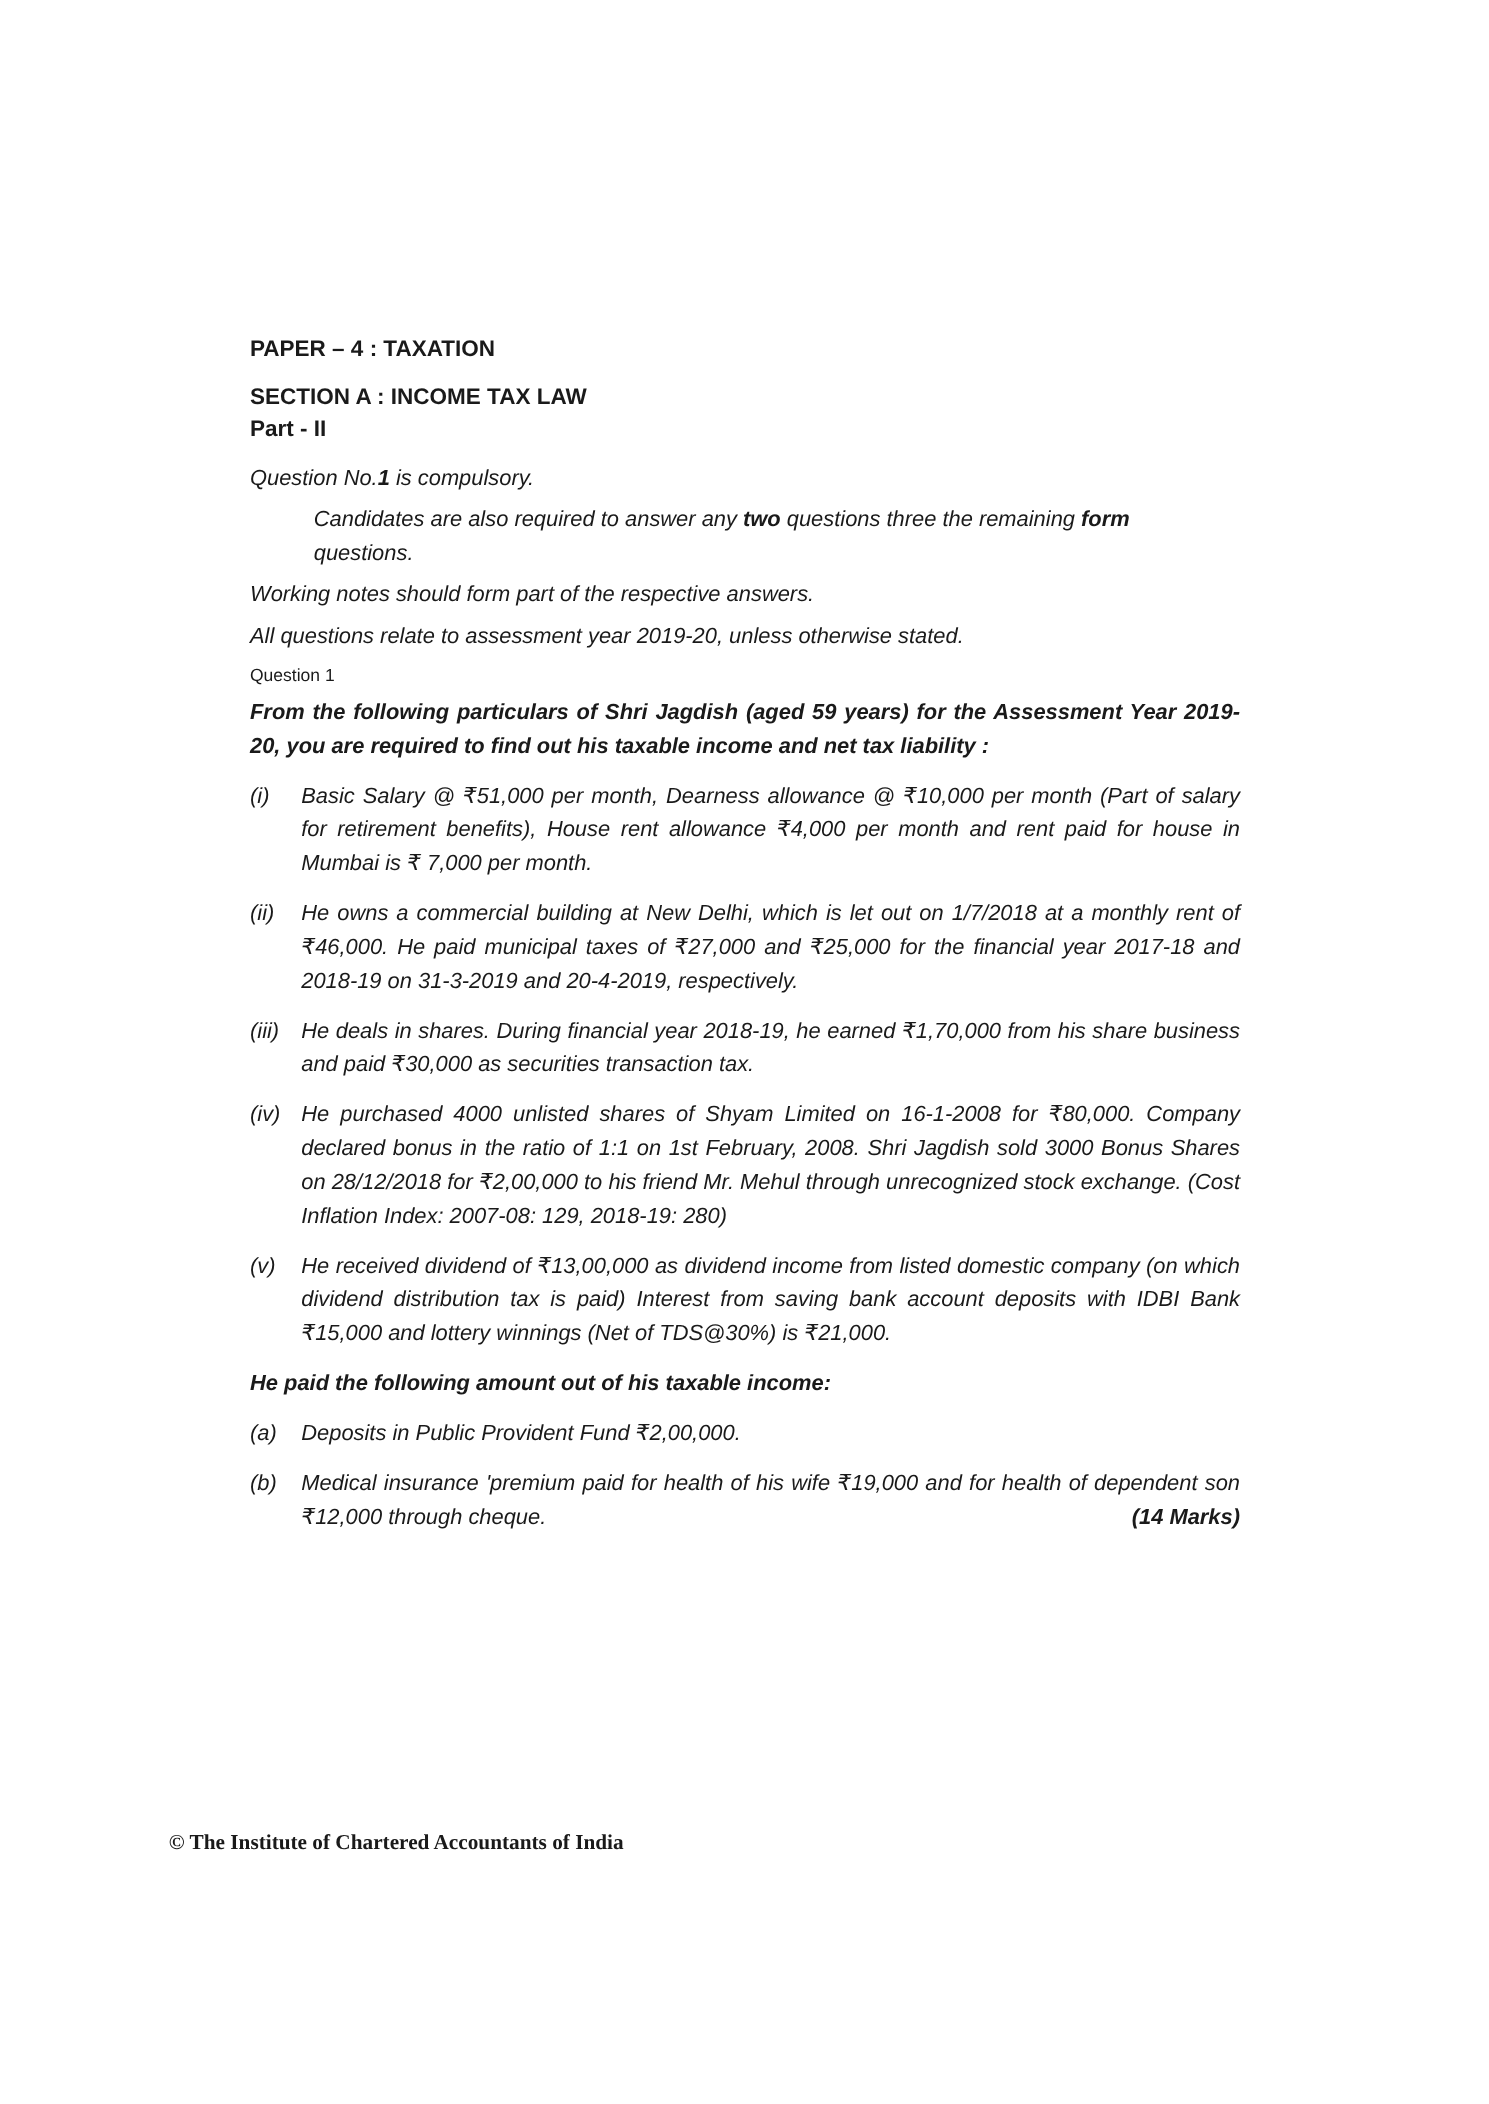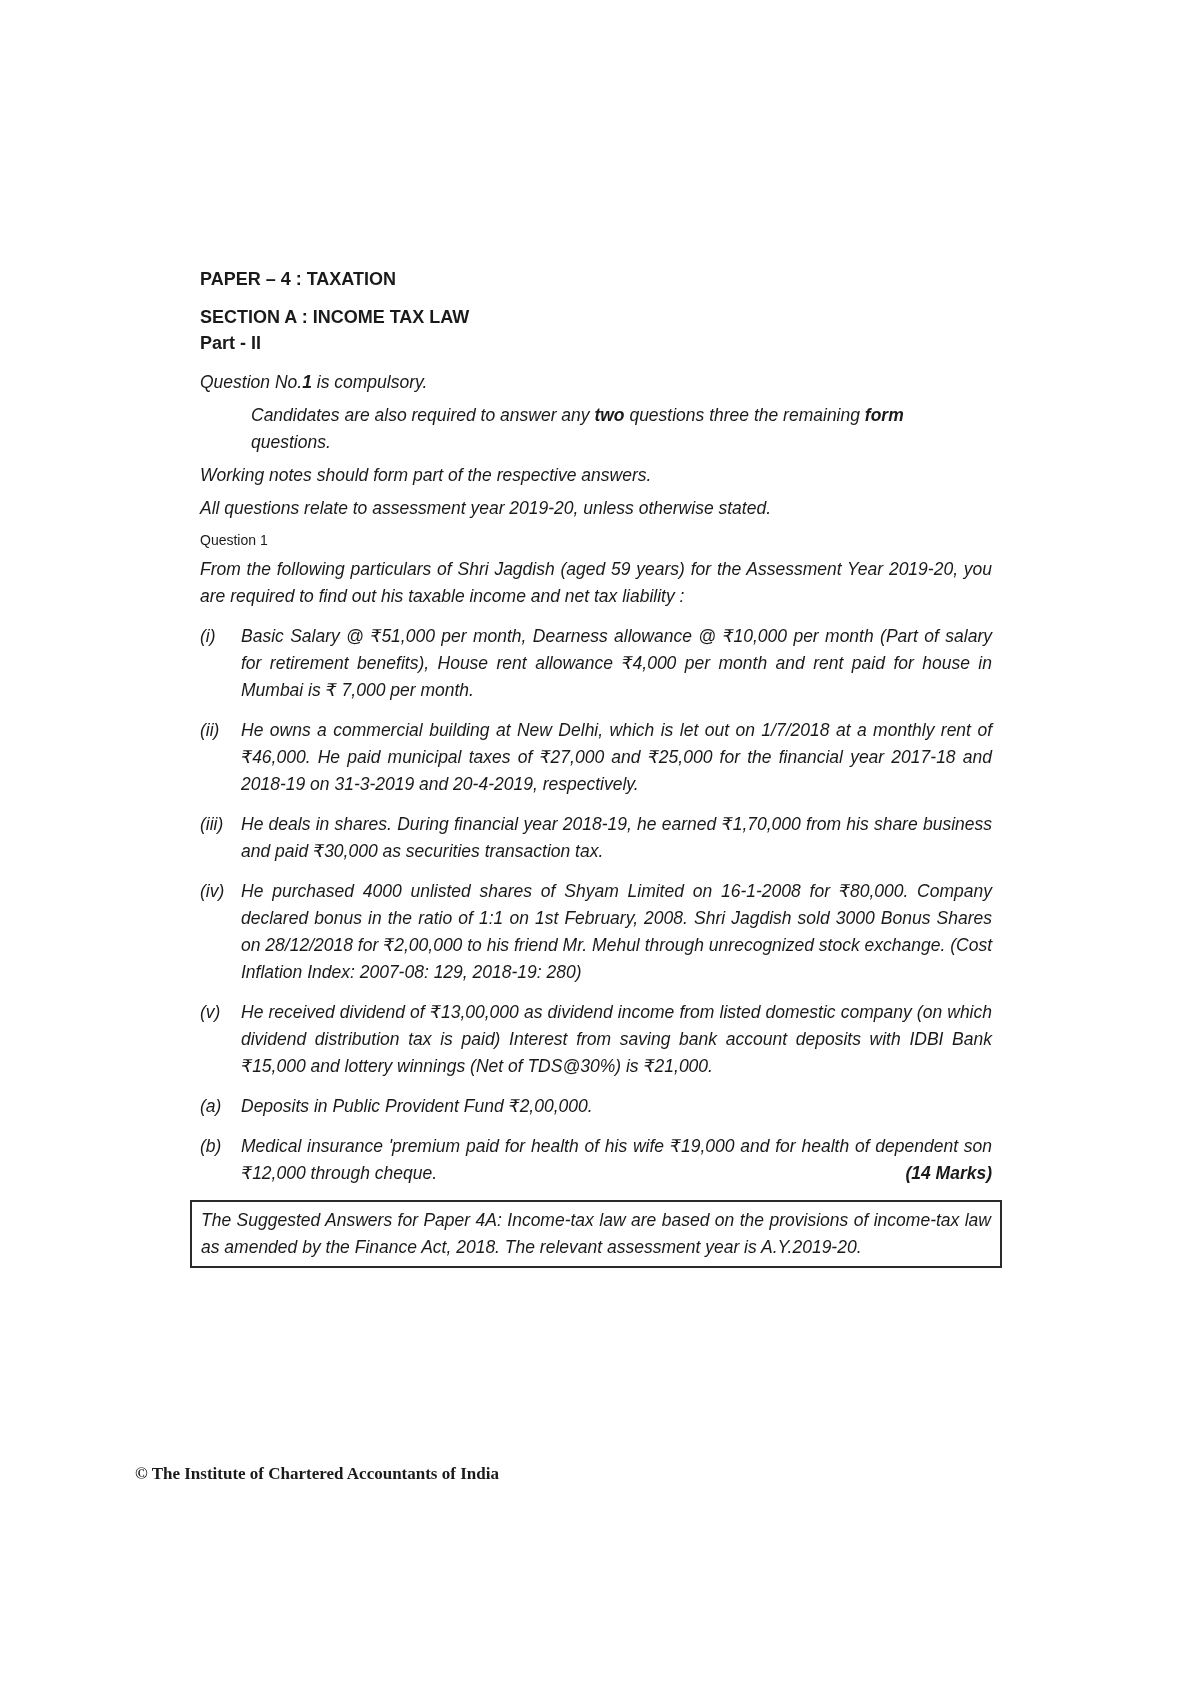--- a/index.html
+++ b/index.html
@@ -38,20 +38,21 @@
     font-weight: normal;
     margin-top: 10px;
     margin-bottom: 8px;
   }
   .para {
     font-style: italic;
     font-size: 17.5px;
     line-height: 27px;
     text-align: justify;
     margin-bottom: 13px;
+    font-weight: bold;
   }
   .qitem {
     display: flex;
     align-items: flex-start;
     margin-bottom: 13px;
   }
   .qlabel {
     flex: 0 0 41px;
     font-style: italic;
     font-size: 17.5px;
@@ -128,30 +129,28 @@
   <div class="qitem">
     <span class="qlabel">(iv)</span>
     <p class="qtext">He purchased 4000 unlisted shares of Shyam Limited on 16-1-2008 for ₹80,000. Company declared bonus in the ratio of 1:1 on 1st February, 2008.  Shri Jagdish sold 3000 Bonus Shares on 28/12/2018 for ₹2,00,000 to his friend Mr. Mehul through unrecognized stock exchange. (Cost Inflation Index: 2007-08: 129, 2018-19: 280)</p>
   </div>
 
   <div class="qitem">
     <span class="qlabel">(v)</span>
     <p class="qtext">He received dividend of ₹13,00,000 as dividend income from listed domestic company (on which dividend distribution tax is paid) Interest from saving bank account deposits with IDBI Bank ₹15,000 and lottery winnings (Net of TDS@30%) is ₹21,000.</p>
   </div>
 
+  <p class="para">He paid the following amount out of his taxable income:</p>
 
   <div class="qitem">
     <span class="qlabel">(a)</span>
     <p class="qtext">Deposits in Public Provident Fund ₹2,00,000.</p>
   </div>
 
   <div class="qitem">
     <span class="qlabel">(b)</span>
     <p class="qtext"><span>Medical insurance 'premium paid for health of his wife  ₹19,000 and for health of dependent son ₹12,000 through cheque.</span><b class="marks">(14 Marks)</b></p>
   </div>
 
-  <div class="suggested-box">
-    <p class="para">The Suggested Answers for Paper 4A: Income-tax law are based on the provisions of income-tax law as amended by the Finance Act, 2018.  The relevant assessment year is A.Y.2019-20.</p>
-  </div>
 
 </div>
 
 <div class="footer">© The Institute of Chartered Accountants of India</div>
 
 </body></html>

